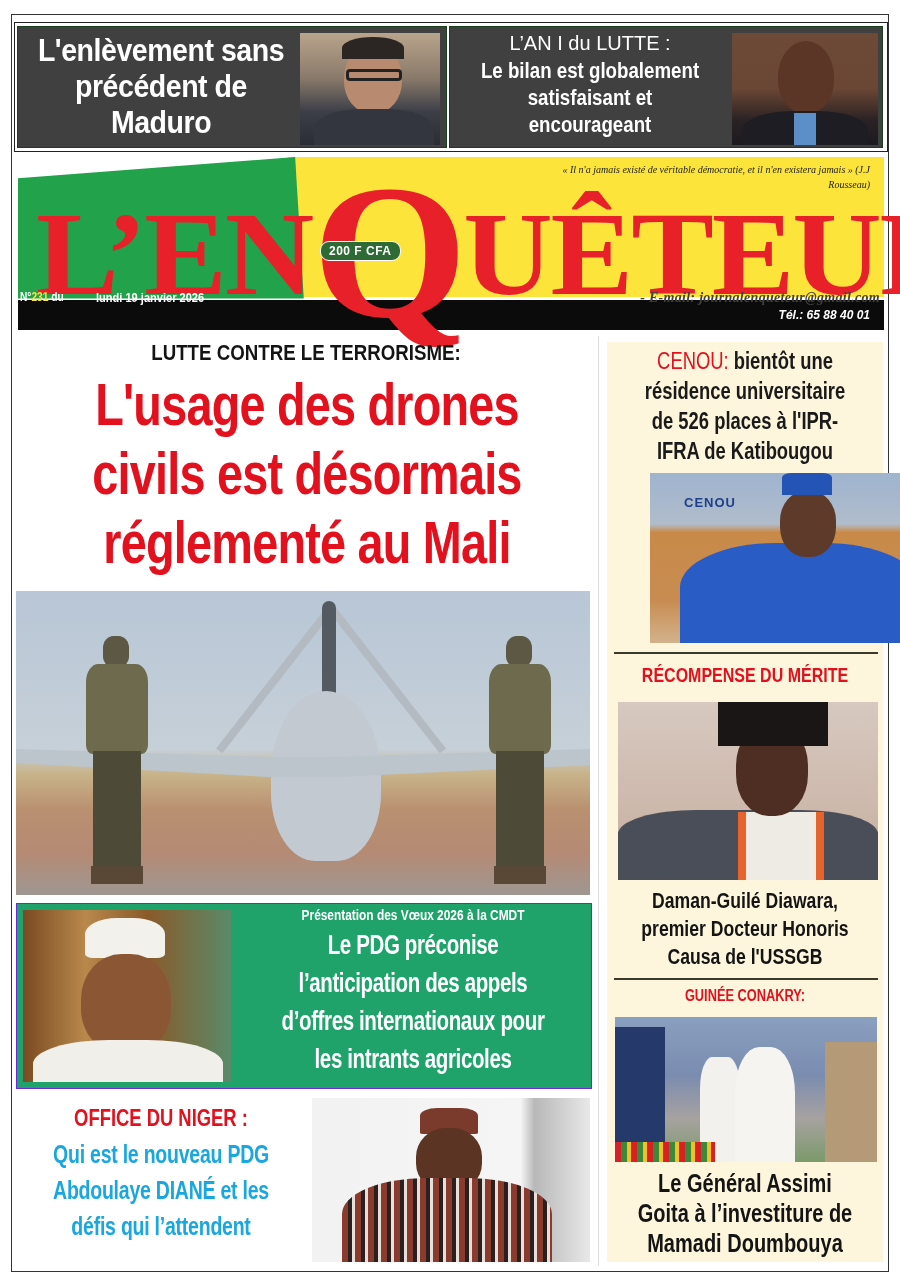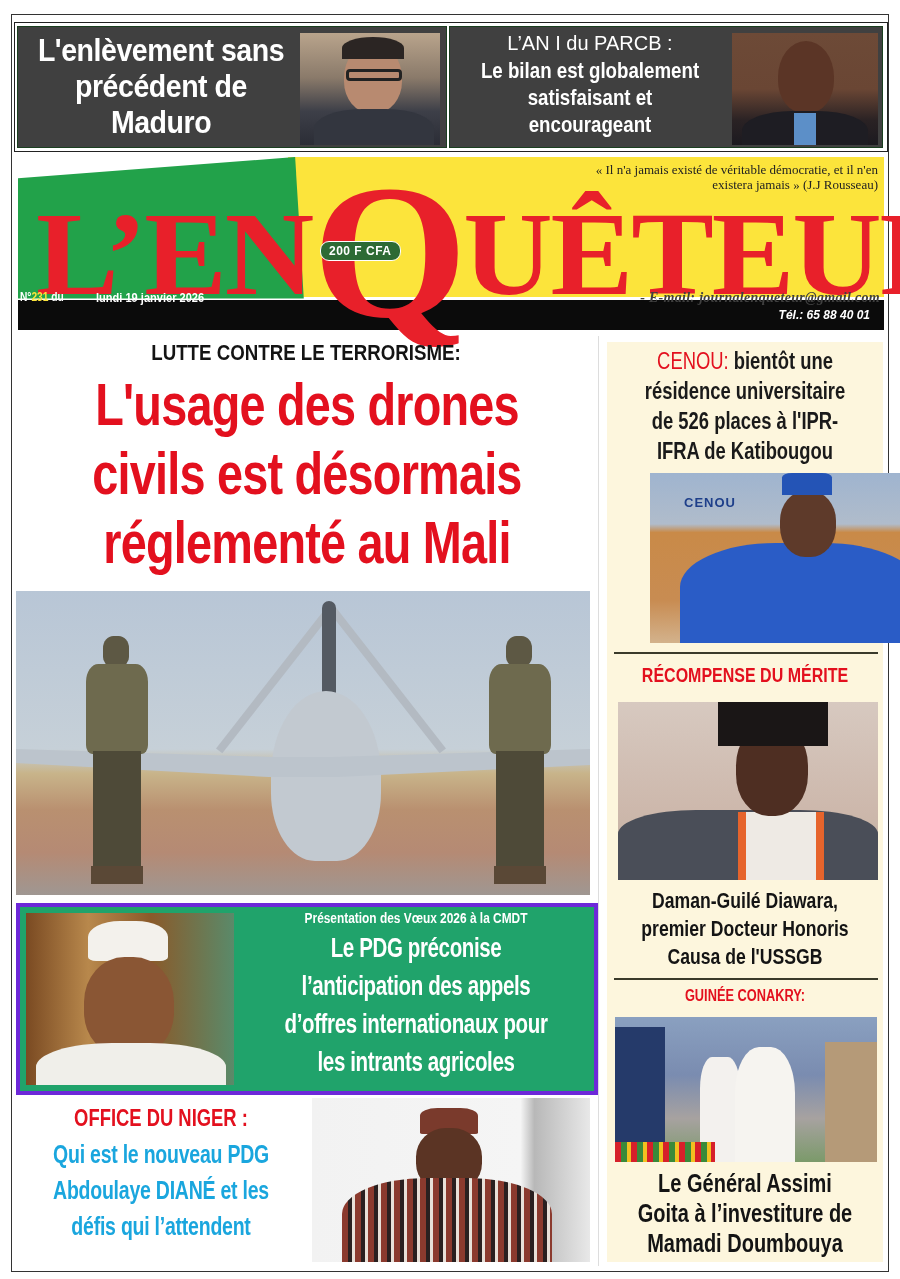--- a/index.html
+++ b/index.html
@@ -28,21 +28,21 @@
   .ph-man2 .shirt { position: absolute; left: 62px; top: 80px; width: 22px; height: 34px; background: #5c8fc8; }
 
   
   .masthead { position: absolute; left: 18px; top: 157px; width: 866px; height: 177px; background: #fff; }
   .mh-green { position: absolute; left: 0; top: 0; width: 866px; height: 177px; background: #22a24a; clip-path: polygon(0% 12%, 32% 0%, 33% 80%, 0% 80%); }
   .mh-yellow2 { position: absolute; left: 270px; top: 0; width: 596px; height: 140px; background: #fce43b; }
   .mh-black { position: absolute; left: 0; top: 143px; width: 866px; height: 30px; background: #0b0b0b; }
   .logo { position: absolute; left: 18px; top: 14px; font-family: "Liberation Serif", serif; color: #e8202a; font-weight: bold; font-size: 118px; line-height: 118px; letter-spacing: -2px; white-space: nowrap; transform: scaleX(1.05); transform-origin: left; }
   .logo .q { font-size: 190px; position: relative; top: 22px; letter-spacing: -4px; }
   .price-badge { position: absolute; left: 302px; top: 84px; background: #2d6a34; color: #fff; font-size: 12px; font-weight: bold; padding: 2px 8px; border-radius: 9px; border: 1px solid #fff; font-family: "Liberation Sans", sans-serif; letter-spacing: 0.5px; }
-  .quote { position: absolute; right: 6px; top: 5px; width: 320px; text-align: right; font-family: "Liberation Serif", serif; font-size: 13px; line-height: 15px; color: #222; }
+  .quote { position: absolute; right: 14px; top: 5px; width: 320px; text-align: right; font-family: "Liberation Serif", serif; font-style: italic; font-size: 10px; line-height: 15px; color: #222; }
   .issue { position: absolute; left: 2px; top: 133px; font-size: 12px; font-weight: bold; color: #fff; font-family: "Liberation Sans", sans-serif; transform: scaleX(0.85); transform-origin: left; }
   .issue .num { color: #fce43b; }
   .date { position: absolute; left: 78px; top: 133px; font-size: 13px; font-weight: bold; color: #fff; transform: scaleX(0.85); transform-origin: left; }
   .email { position: absolute; right: 4px; top: 133px; font-family: "Liberation Serif", serif; font-style: italic; font-weight: bold; font-size: 14px; color: #404040; letter-spacing: 0.3px; }
   .phone { position: absolute; right: 14px; top: 151px; font-style: italic; font-weight: bold; font-size: 12px; color: #fff; }
 
   
   .kicker-main { position: absolute; left: 16px; top: 340px; width: 580px; text-align: center; font-weight: bold; font-size: 22px; color: #141414; transform: scaleX(0.85); transform-origin: center; }
   .headline { position: absolute; left: 12px; top: 370px; width: 590px; text-align: center; color: #e3101e; font-weight: bold; font-size: 60px; line-height: 69px; letter-spacing: -1px; transform: scaleX(0.78); transform-origin: center; }
 
@@ -55,21 +55,21 @@
   .prop { position: absolute; left: 306px; top: 10px; width: 14px; height: 110px; background: #545a62; border-radius: 7px; }
   .soldier { position: absolute; top: 45px; width: 70px; height: 250px; }
   .soldier .s-head { position: absolute; left: 22px; top: 0; width: 26px; height: 30px; background: #5d5844; border-radius: 40% 40% 30% 30%; }
   .soldier .s-body { position: absolute; left: 5px; top: 28px; width: 62px; height: 90px; background: #6e6a4e; border-radius: 20% 20% 10% 10%; }
   .soldier .s-legs { position: absolute; left: 12px; top: 115px; width: 48px; height: 120px; background: #4e4a38; }
   .soldier .s-boots { position: absolute; left: 10px; top: 230px; width: 52px; height: 18px; background: #5a4836; }
   .sol-l { left: 65px; }
   .sol-r { left: 468px; }
 
   
-  .cmdt-box { position: absolute; left: 16px; top: 903px; width: 574px; height: 184px; background: #20a36b; border: 4px solid #6d28d9; }
+  .cmdt-box { position: absolute; left: 16px; top: 903px; width: 574px; height: 184px; background: #20a36b; border: 1px solid #6d28d9; }
   .cmdt-photo { position: absolute; left: 6px; top: 6px; width: 208px; height: 172px; background: linear-gradient(90deg,#7a4a22 0%,#b8884c 30%,#8a5a2a 60%,#5a8a6a 100%); overflow: hidden; }
   .cmdt-photo .cap { position: absolute; left: 62px; top: 8px; width: 80px; height: 40px; background: #f3f1ec; border-radius: 40% 40% 10% 10%; }
   .cmdt-photo .face { left: 58px; top: 44px; width: 90px; height: 100px; background: #8a5634; border-radius: 45%; }
   .cmdt-photo .robe { position: absolute; left: 10px; top: 130px; width: 190px; height: 60px; background: #f0efea; border-radius: 40% 40% 0 0; }
   .cmdt-kicker { position: absolute; left: 224px; top: 3px; width: 344px; text-align: center; color: #fff; font-weight: bold; font-size: 14px; transform: scaleX(0.85); transform-origin: center; }
   .cmdt-title { position: absolute; left: 218px; top: 22px; width: 356px; text-align: center; color: #fff; font-weight: bold; font-size: 27px; line-height: 38px; transform: scaleX(0.76); transform-origin: center; letter-spacing: -0.5px; }
 
   
   .niger-kicker { position: absolute; left: 16px; top: 1105px; width: 290px; text-align: center; color: #e3101e; font-weight: bold; font-size: 23px; transform: scaleX(0.8); transform-origin: center; }
   .niger-title { position: absolute; left: 16px; top: 1136px; width: 290px; text-align: center; color: #1aa6de; font-weight: bold; font-size: 25px; line-height: 36px; transform: scaleX(0.78); transform-origin: center; letter-spacing: -0.3px; }
@@ -115,21 +115,21 @@
   <div class="banner-box banner-left">
     <div class="banner-title bl-title">L'enlèvement sans précédent de Maduro</div>
     <div class="photo ph-man1">
       <div class="face"></div>
         <div class="hair"></div>
         <div class="glasses"></div>
         <div class="body"></div>
     </div>
   </div>
   <div class="banner-box banner-right">
-    <div class="banner-title br-kicker">L’AN I du PARCB :</div>
+    <div class="banner-title br-kicker">L’AN I du LUTTE :</div>
     <div class="banner-title br-title">Le bilan est globalement satisfaisant et  encourageant</div>
     <div class="photo ph-man2">
       <div class="face"></div>
         <div class="body"></div>
         <div class="shirt"></div>
     </div>
   </div>
 </div>
 
 <div class="masthead">

